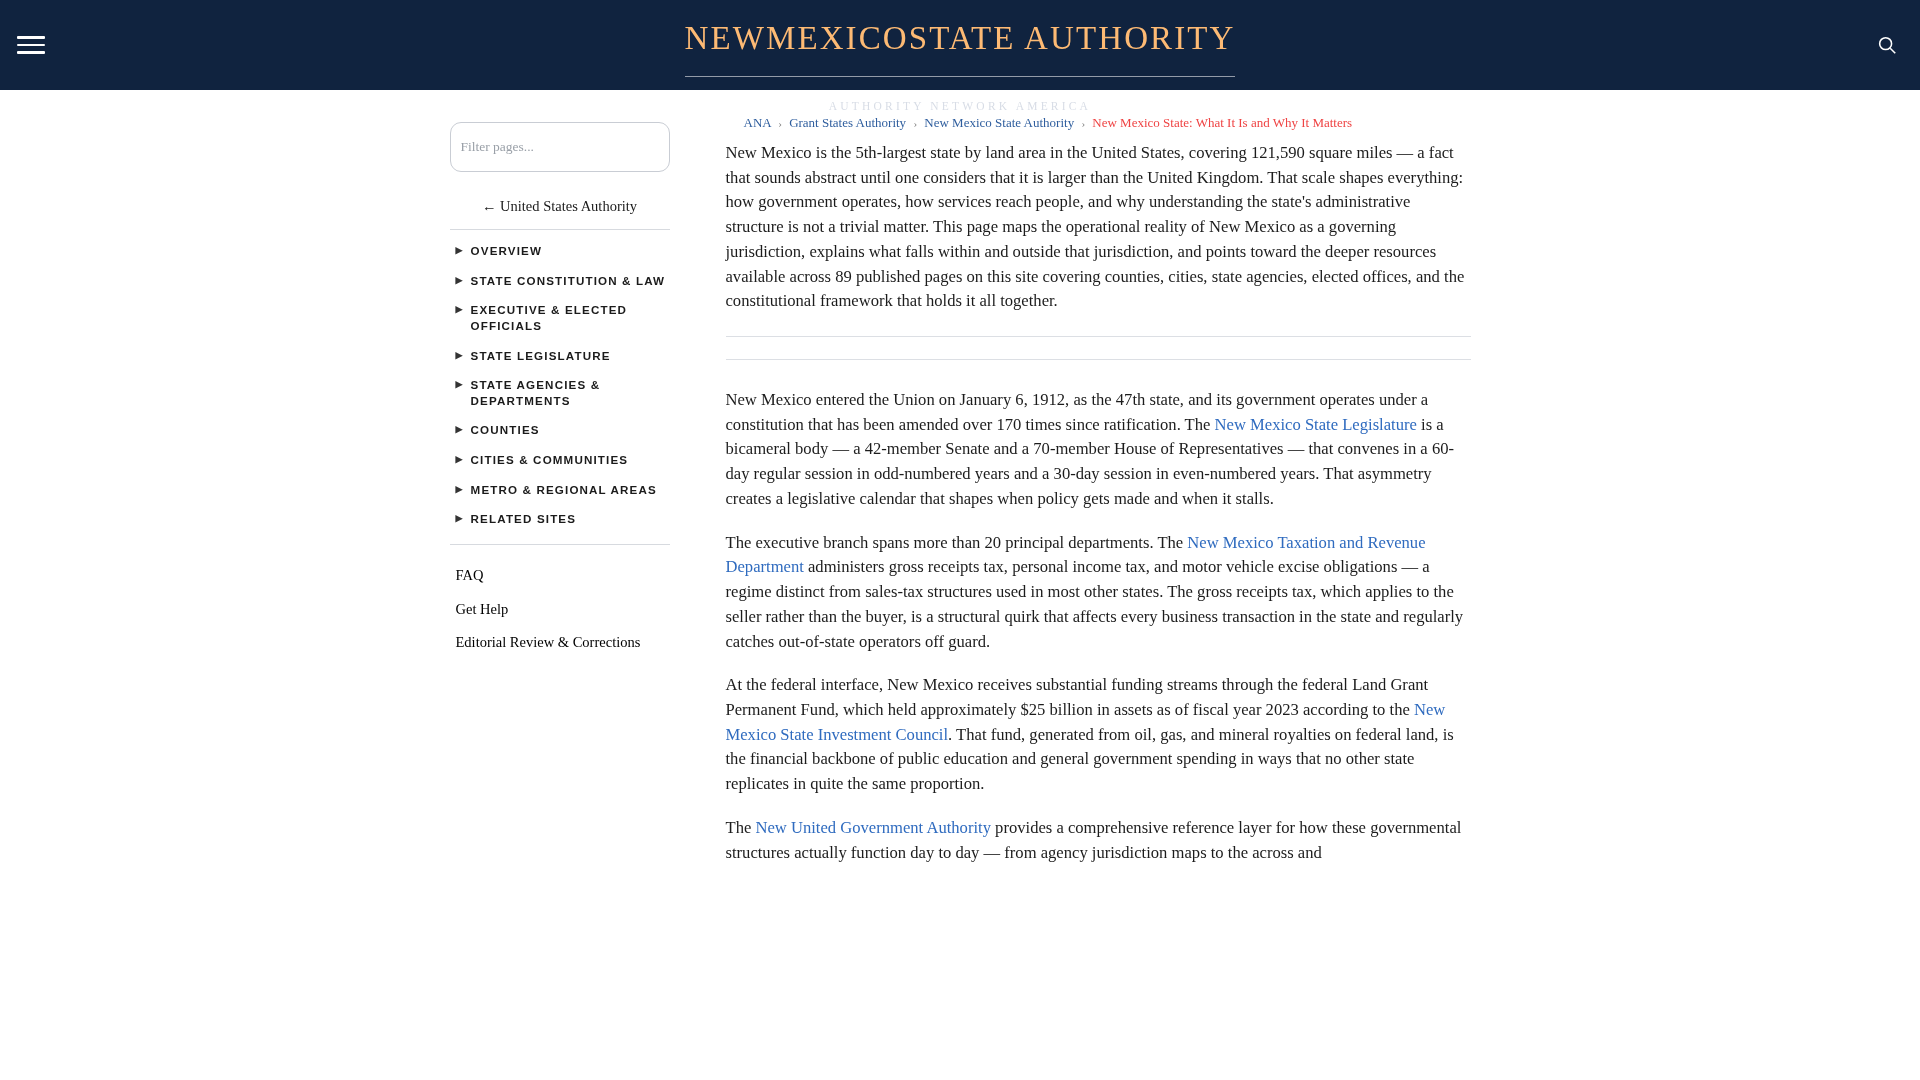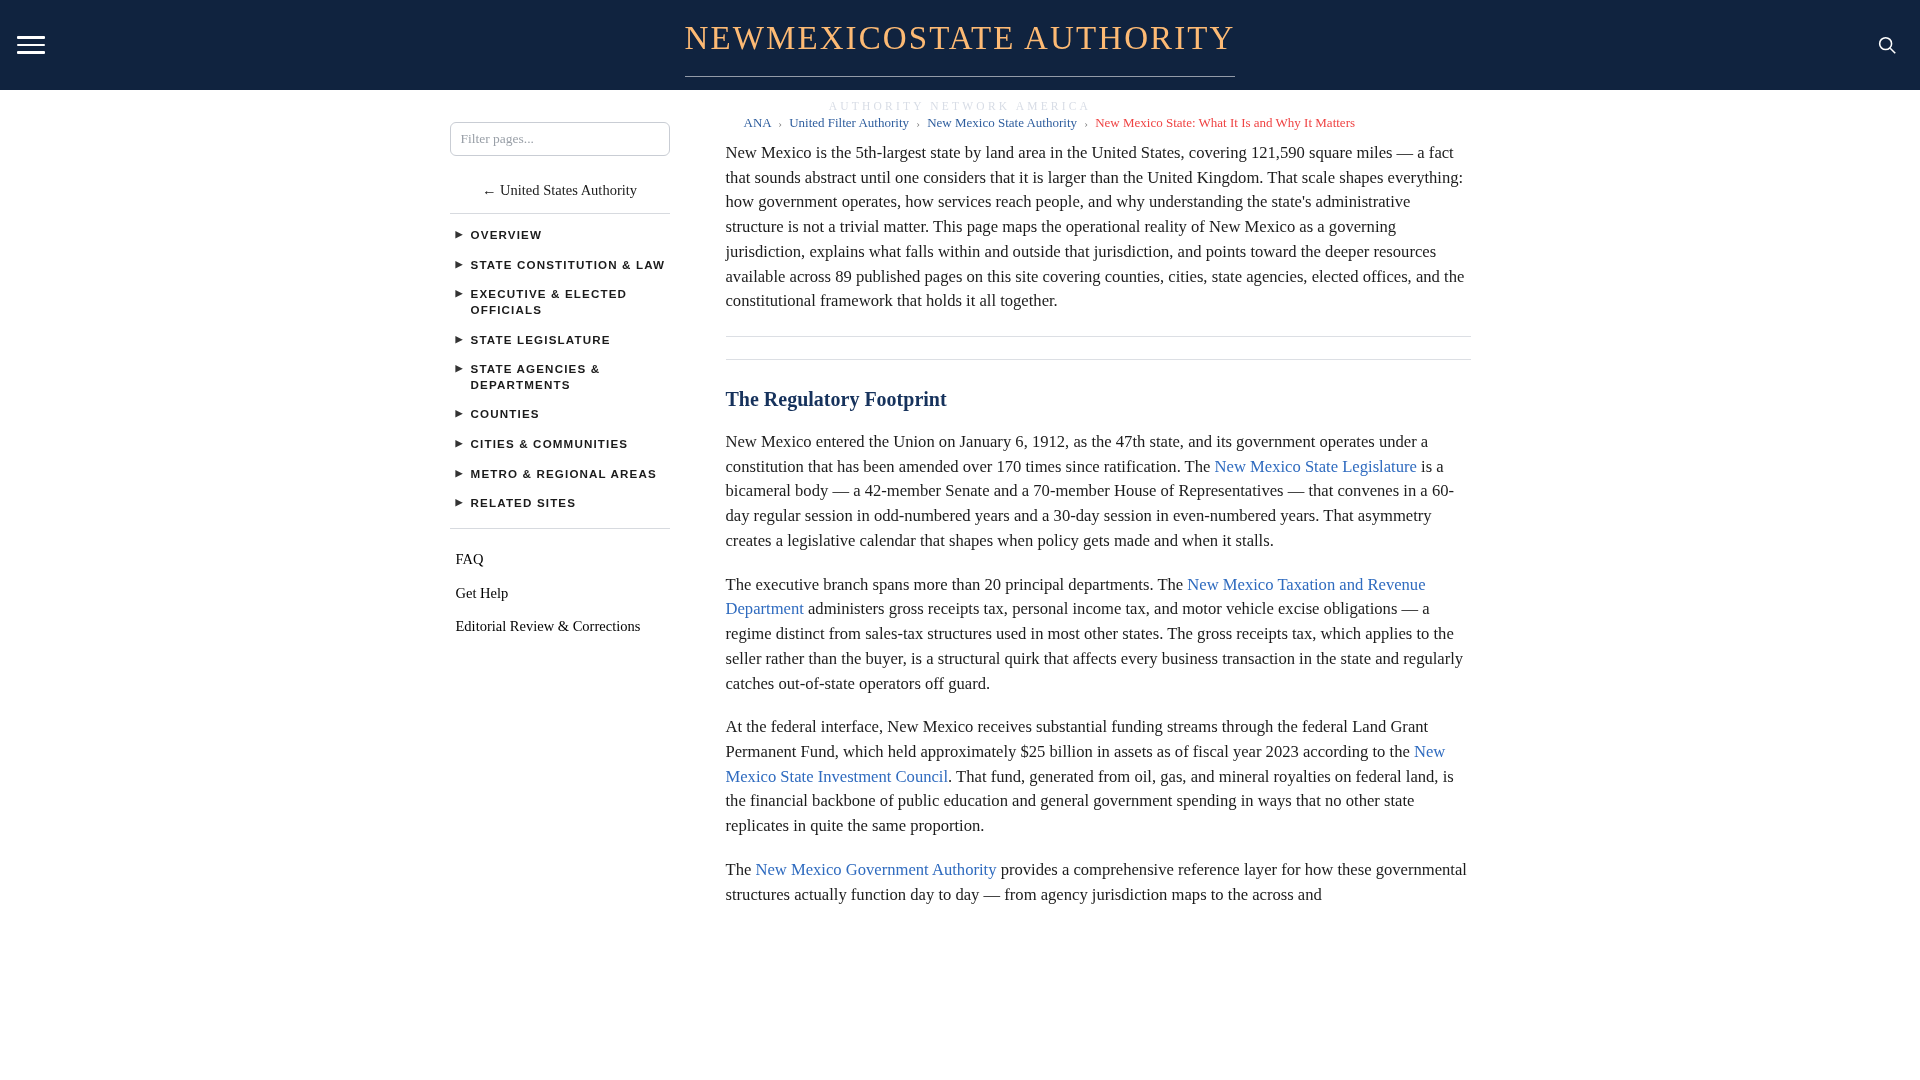--- a/index.html
+++ b/index.html
@@ -77,26 +77,26 @@
     margin-right: 56px;
     padding-top: 10px;
   }
   .content {
     width: 745px;
   }
 
   
   .filter-input {
     width: 100%;
-    padding: 8px 10px;
+    padding: 16px 10px;
     font-size: 13.5px;
     font-family: "Liberation Serif", serif;
     color: #333;
     border: 1px solid #c9cdd4;
-    border-radius: 6px;
+    border-radius: 11px;
     outline: none;
     background: #fff;
   }
   .filter-input::placeholder { color: #9aa0a8; }
 
   .back-link {
     display: block;
     margin-top: 20px;
     padding: 6px 2px 14px 2px;
     font-size: 14.5px;
@@ -252,44 +252,43 @@
       <a class="sub-item" href="#">Get Help</a>
       <a class="sub-item" href="#">Editorial Review &amp; Corrections</a>
     </div>
   </div>
 
   <div class="content">
 
     <div class="breadcrumb">
       <a href="#">ANA</a>
       <span class="sep">›</span>
-      <a href="#">United Filter Authority</a>
+      <a href="#">Grant States Authority</a>
       <span class="sep">›</span>
       <a href="#">New Mexico State Authority</a>
       <span class="sep">›</span>
       <span class="current">New Mexico State: What It Is and Why It Matters</span>
     </div>
 
     <p class="lead">New Mexico is the 5th-largest state by land area in the United States, covering 121,590 square miles — a fact that sounds abstract until one considers that it is larger than the United Kingdom. That scale shapes everything: how government operates, how services reach people, and why understanding the state's administrative structure is not a trivial matter. This page maps the operational reality of New Mexico as a governing jurisdiction, explains what falls within and outside that jurisdiction, and points toward the deeper resources available across 89 published pages on this site covering counties, cities, state agencies, elected offices, and the constitutional framework that holds it all together.</p>
 
     <hr class="divider">
     <hr class="divider second">
 
-    <h2 class="section-title">The Regulatory Footprint</h2>
 
     <p class="para">
       <span>New Mexico entered the Union on January 6, 1912, as the 47th state, and its government operates under a constitution that has been amended over 170 times since ratification. The </span><a class="inline-link" href="#">New Mexico State Legislature</a><span> is a bicameral body — a 42-member Senate and a 70-member House of Representatives — that convenes in a 60-day regular session in odd-numbered years and a 30-day session in even-numbered years. That asymmetry creates a legislative calendar that shapes when policy gets made and when it stalls.</span>
     </p>
 
     <p class="para">
       <span>The executive branch spans more than 20 principal departments. The </span><a class="inline-link" href="#">New Mexico Taxation and Revenue Department</a><span> administers gross receipts tax, personal income tax, and motor vehicle excise obligations — a regime distinct from sales-tax structures used in most other states. The gross receipts tax, which applies to the seller rather than the buyer, is a structural quirk that affects every business transaction in the state and regularly catches out-of-state operators off guard.</span>
     </p>
 
     <p class="para">
       <span>At the federal interface, New Mexico receives substantial funding streams through the federal Land Grant Permanent Fund, which held approximately $25 billion in assets as of fiscal year 2023 according to the </span><a class="inline-link" href="#">New Mexico State Investment Council</a><span>. That fund, generated from oil, gas, and mineral royalties on federal land, is the financial backbone of public education and general government spending in ways that no other state replicates in quite the same proportion.</span>
     </p>
 
     <p class="para">
-      <span>The </span><a class="inline-link" href="#">New Mexico Government Authority</a><span> provides a comprehensive reference layer for how these governmental structures actually function day to day — from agency jurisdiction maps to the across and</span>
+      <span>The </span><a class="inline-link" href="#">New United Government Authority</a><span> provides a comprehensive reference layer for how these governmental structures actually function day to day — from agency jurisdiction maps to the across and</span>
     </p>
 
   </div>
 </div>
 
 </body></html>

